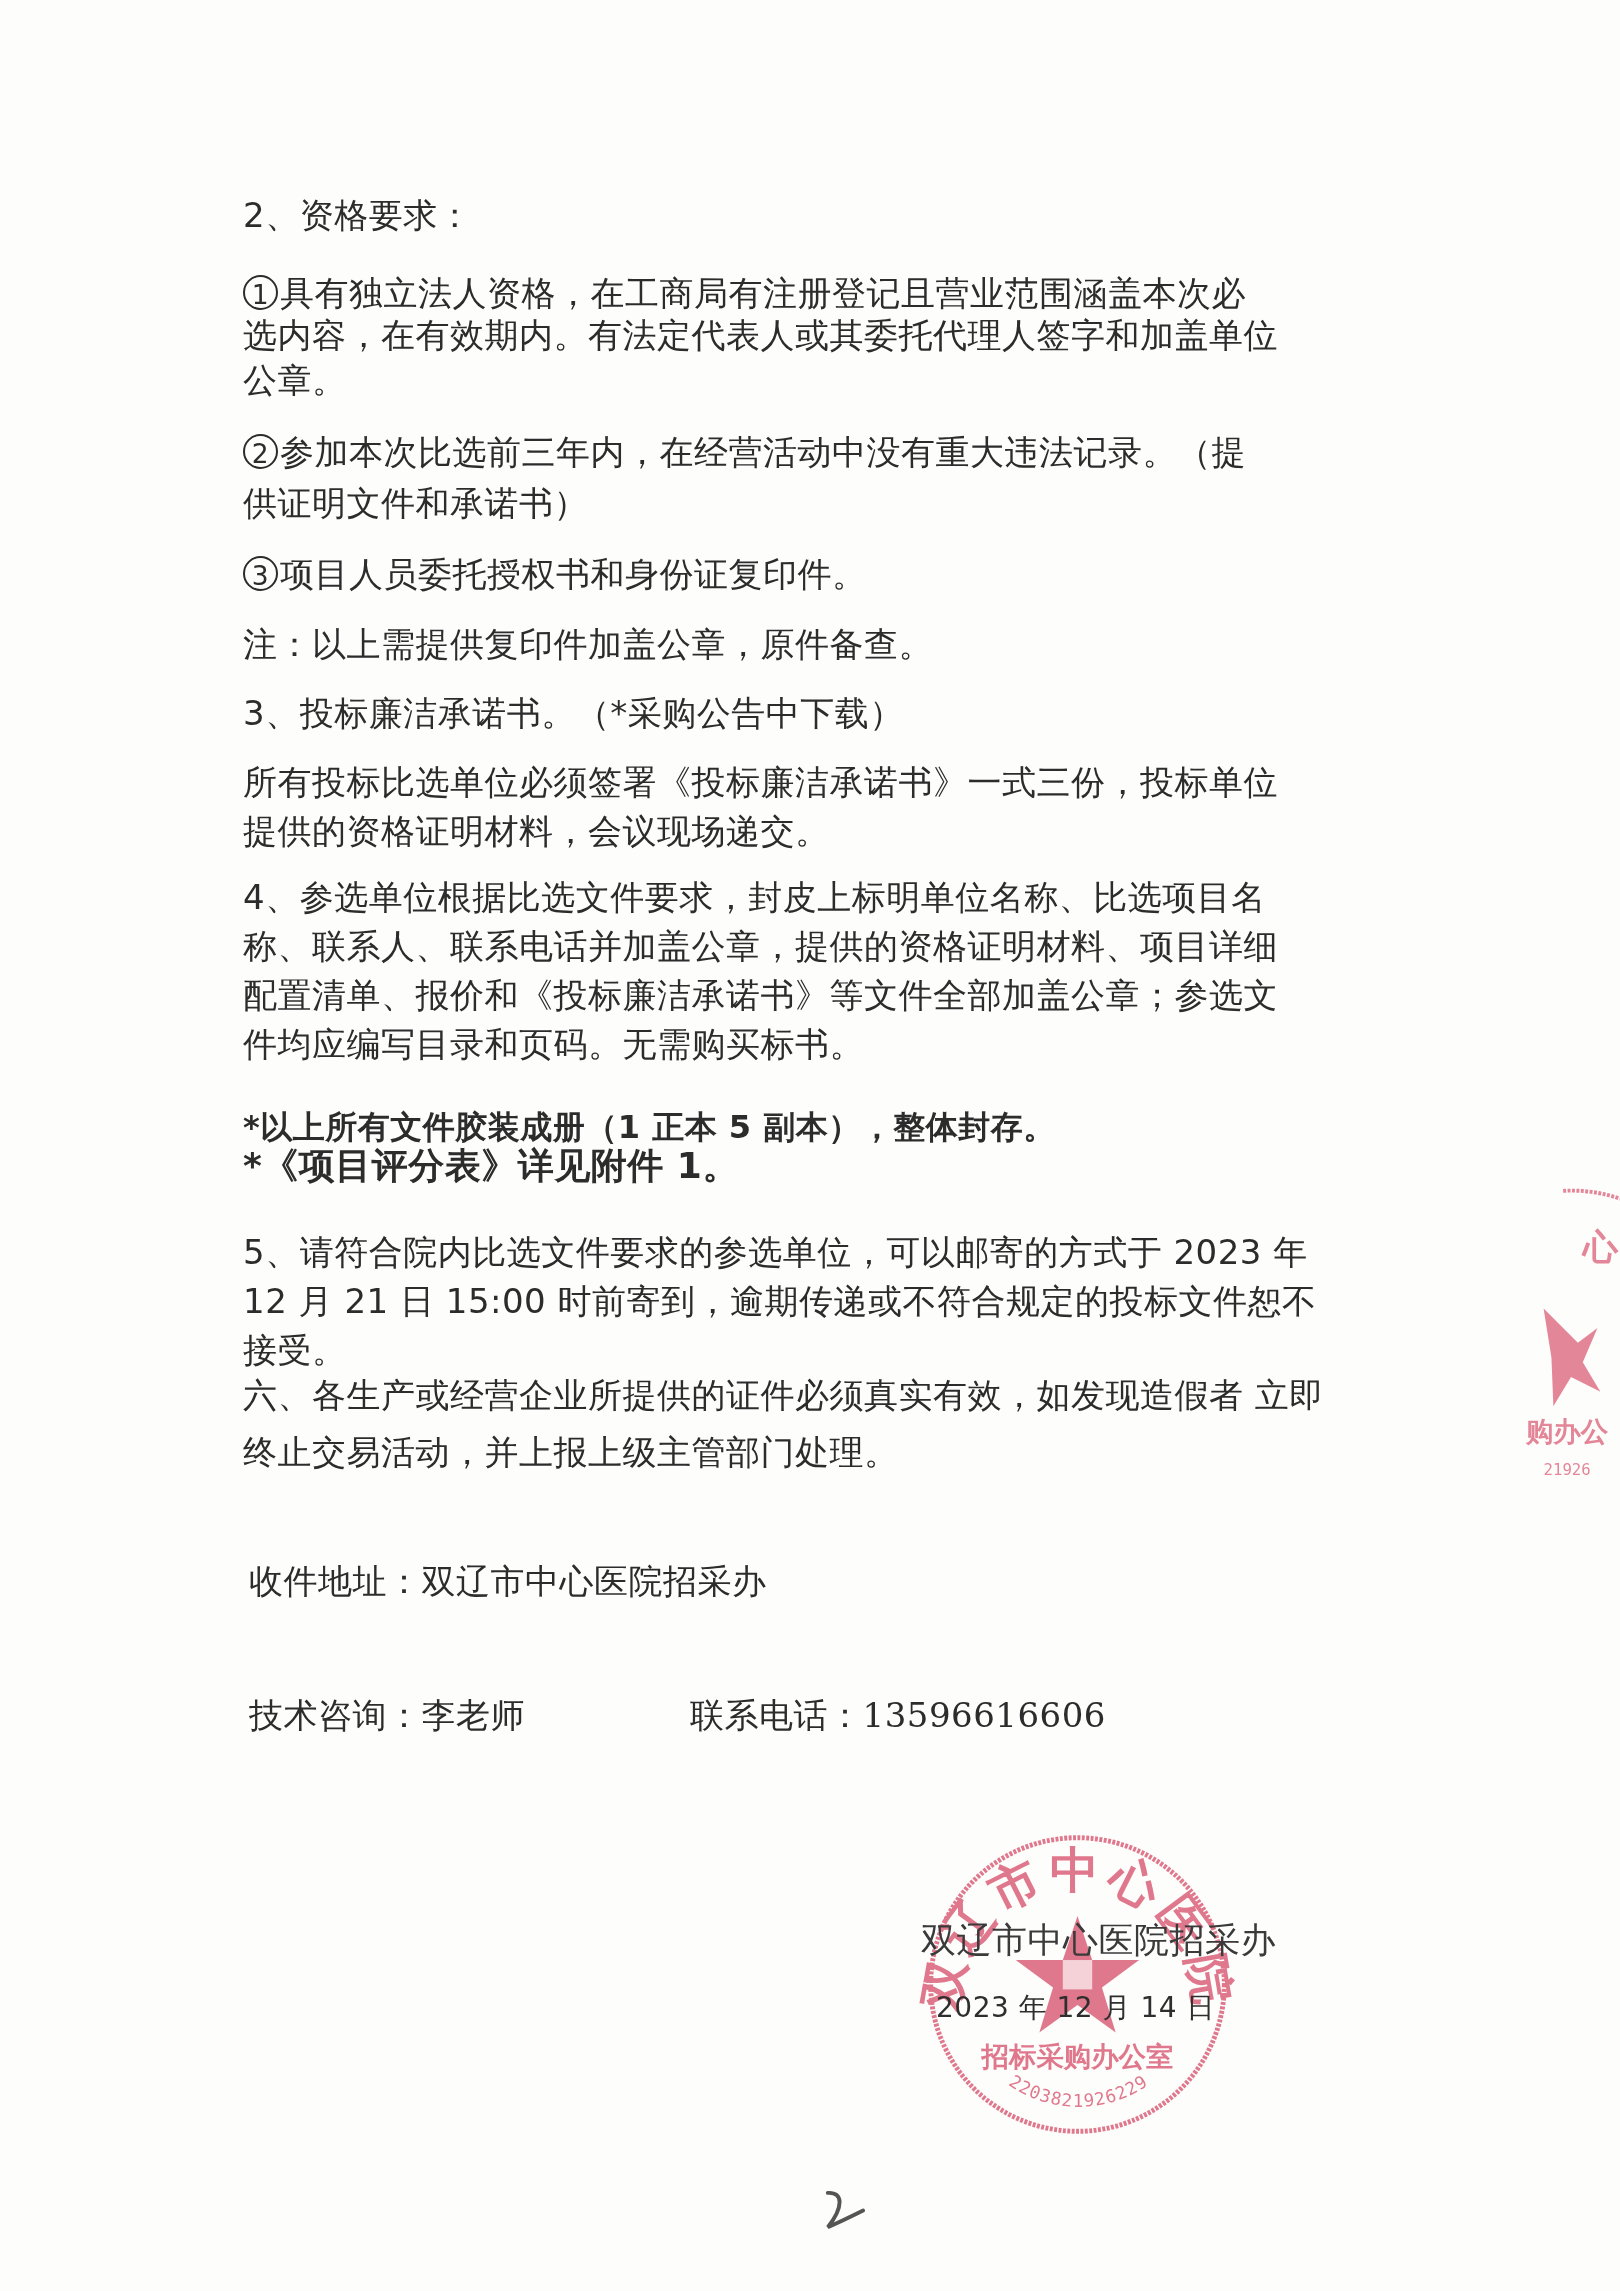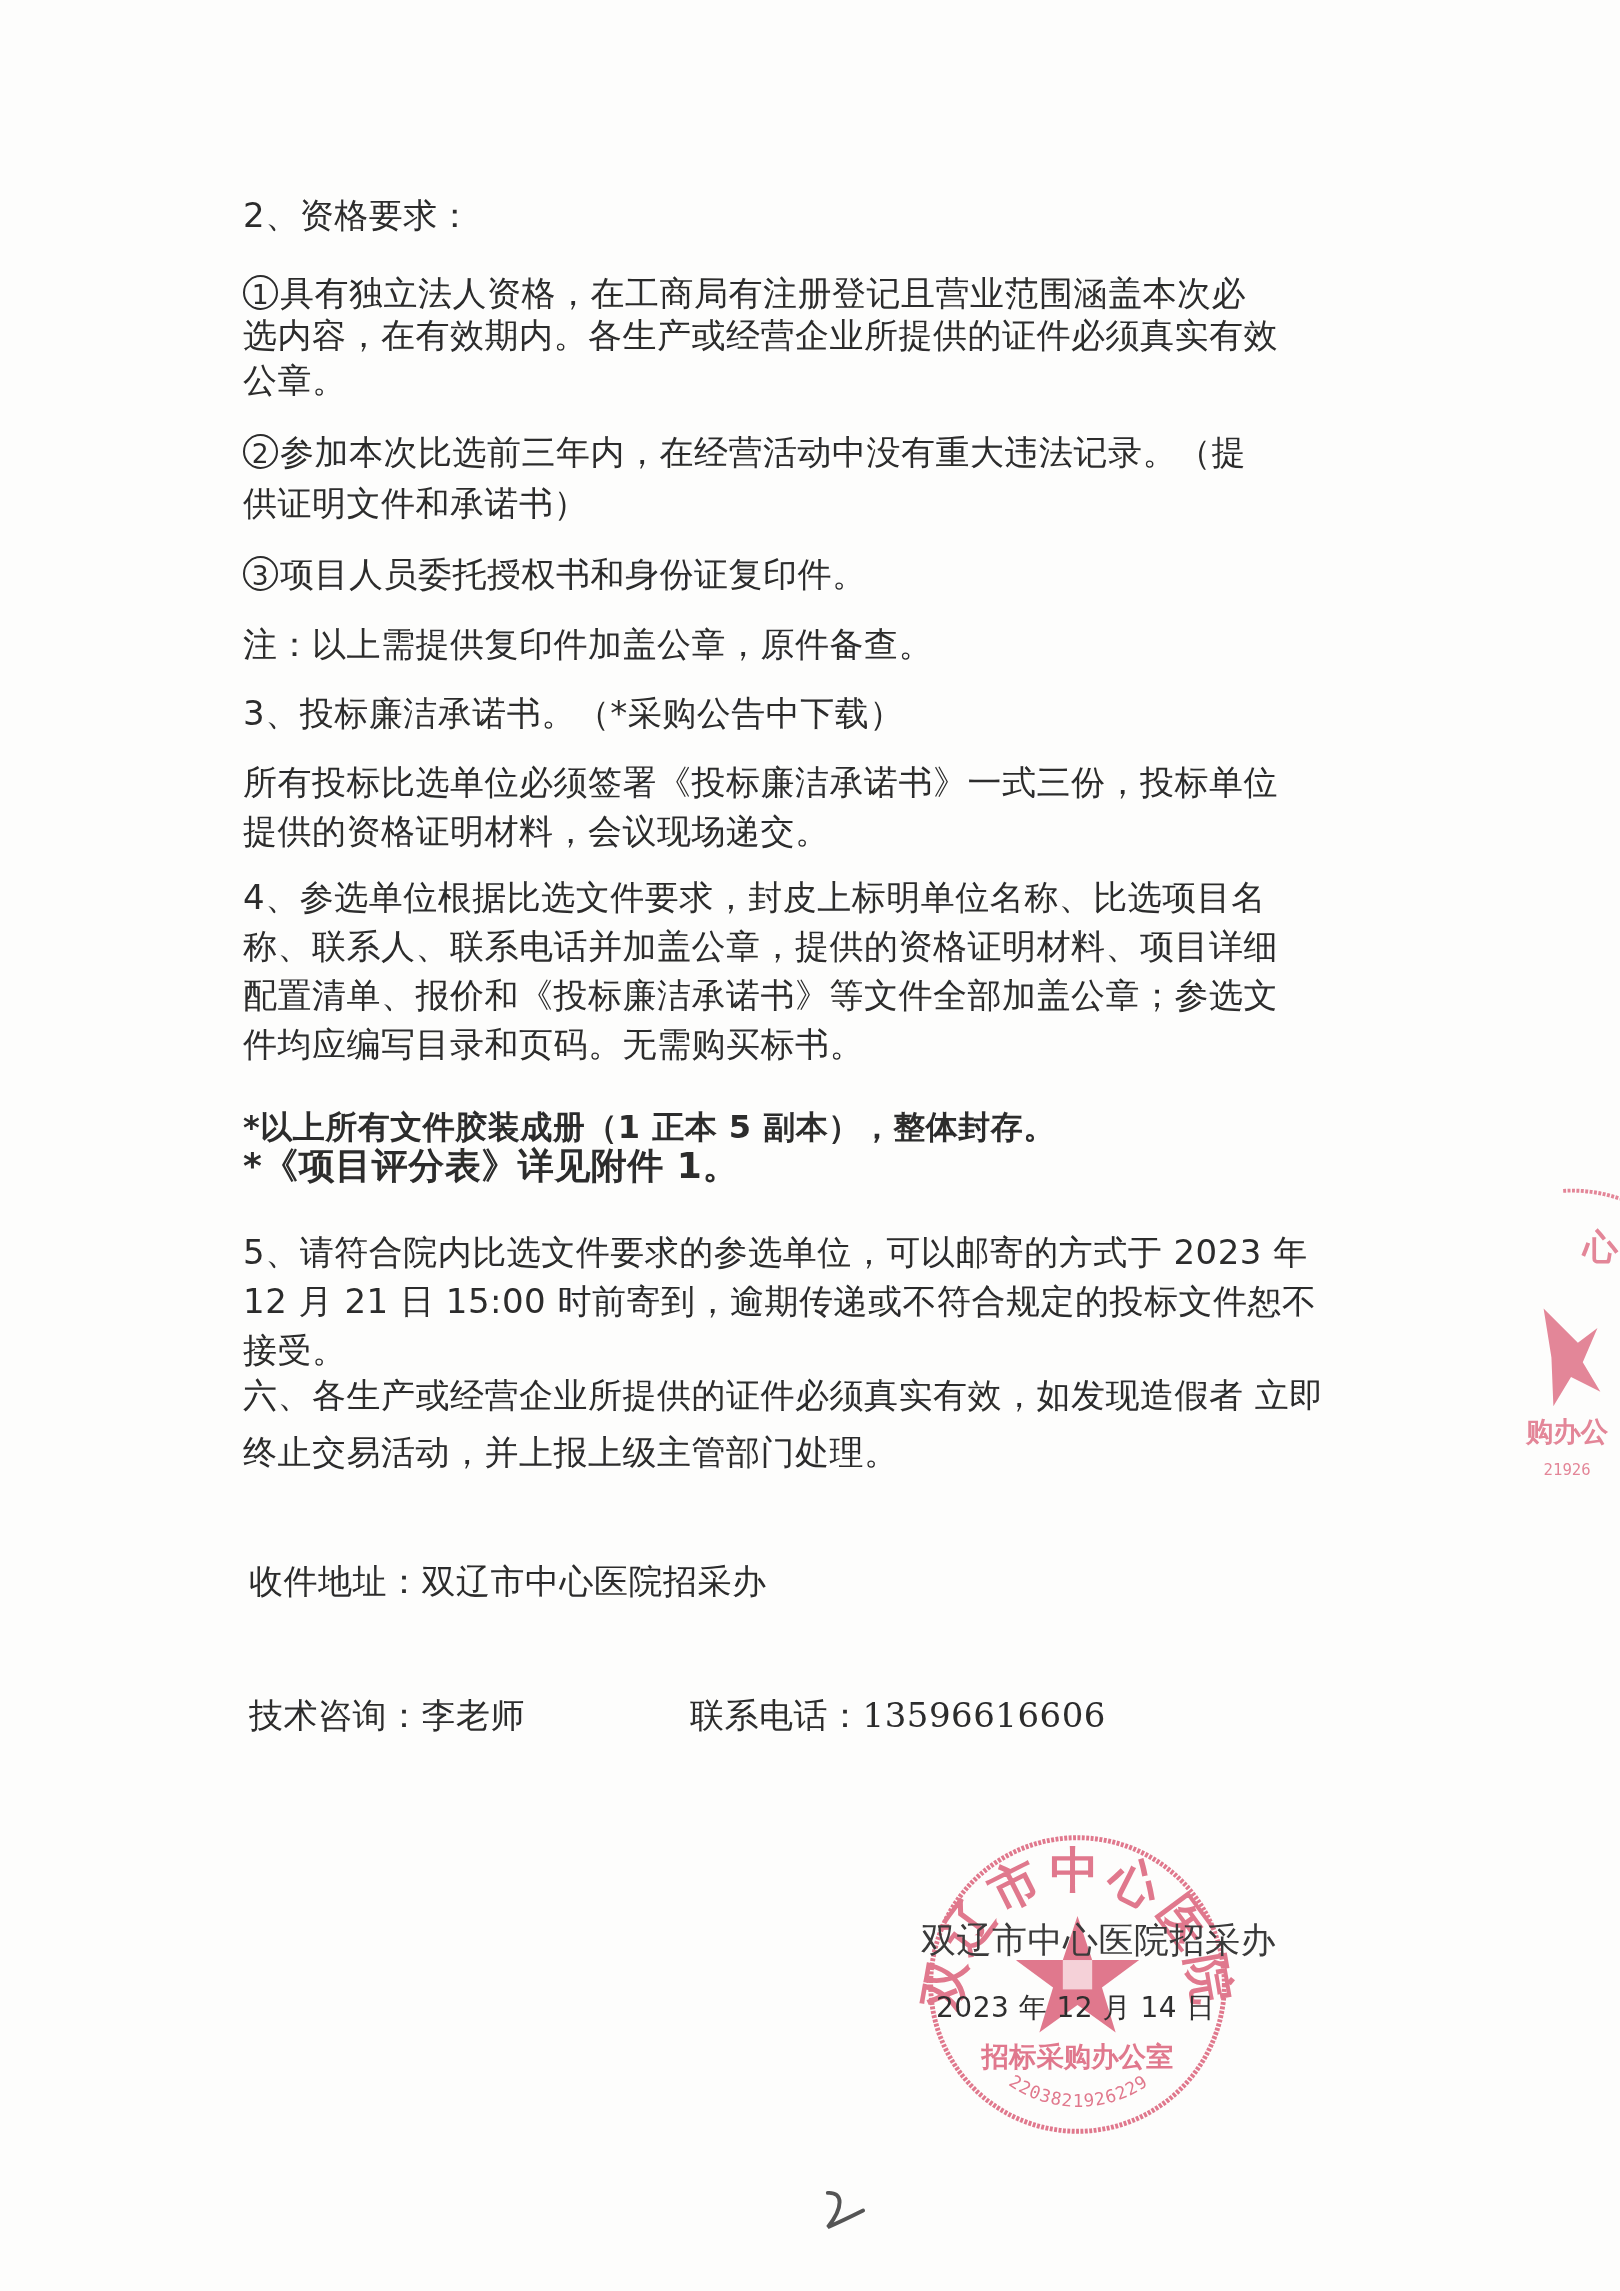--- a/index.html
+++ b/index.html
@@ -20,21 +20,21 @@
   .handwriting { position: absolute; left: 814px; top: 2188px; }
 </style>
 </head>
 <body>
 
 <div class="page">
 
   <div class="line" style="top:194px;">2、资格要求：</div>
 
   <div class="line" style="top:272px;"><span class="circ">1</span><span>具有独立法人资格，在工商局有注册登记且营业范围涵盖本次必</span></div>
-  <div class="line" style="top:314px;">选内容，在有效期内。各生产或经营企业所提供的证件必须真实有效</div>
+  <div class="line" style="top:314px;">选内容，在有效期内。有法定代表人或其委托代理人签字和加盖单位</div>
   <div class="line" style="top:359px;">公章。</div>
 
   <div class="line" style="top:431px;"><span class="circ">2</span><span>参加本次比选前三年内，在经营活动中没有重大违法记录。（提</span></div>
   <div class="line" style="top:482px;">供证明文件和承诺书）</div>
 
   <div class="line" style="top:553px;"><span class="circ">3</span><span>项目人员委托授权书和身份证复印件。</span></div>
 
   <div class="line" style="top:623px;">注：以上需提供复印件加盖公章，原件备查。</div>
 
   <div class="line" style="top:692px;">3、投标廉洁承诺书。（*采购公告中下载）</div>

